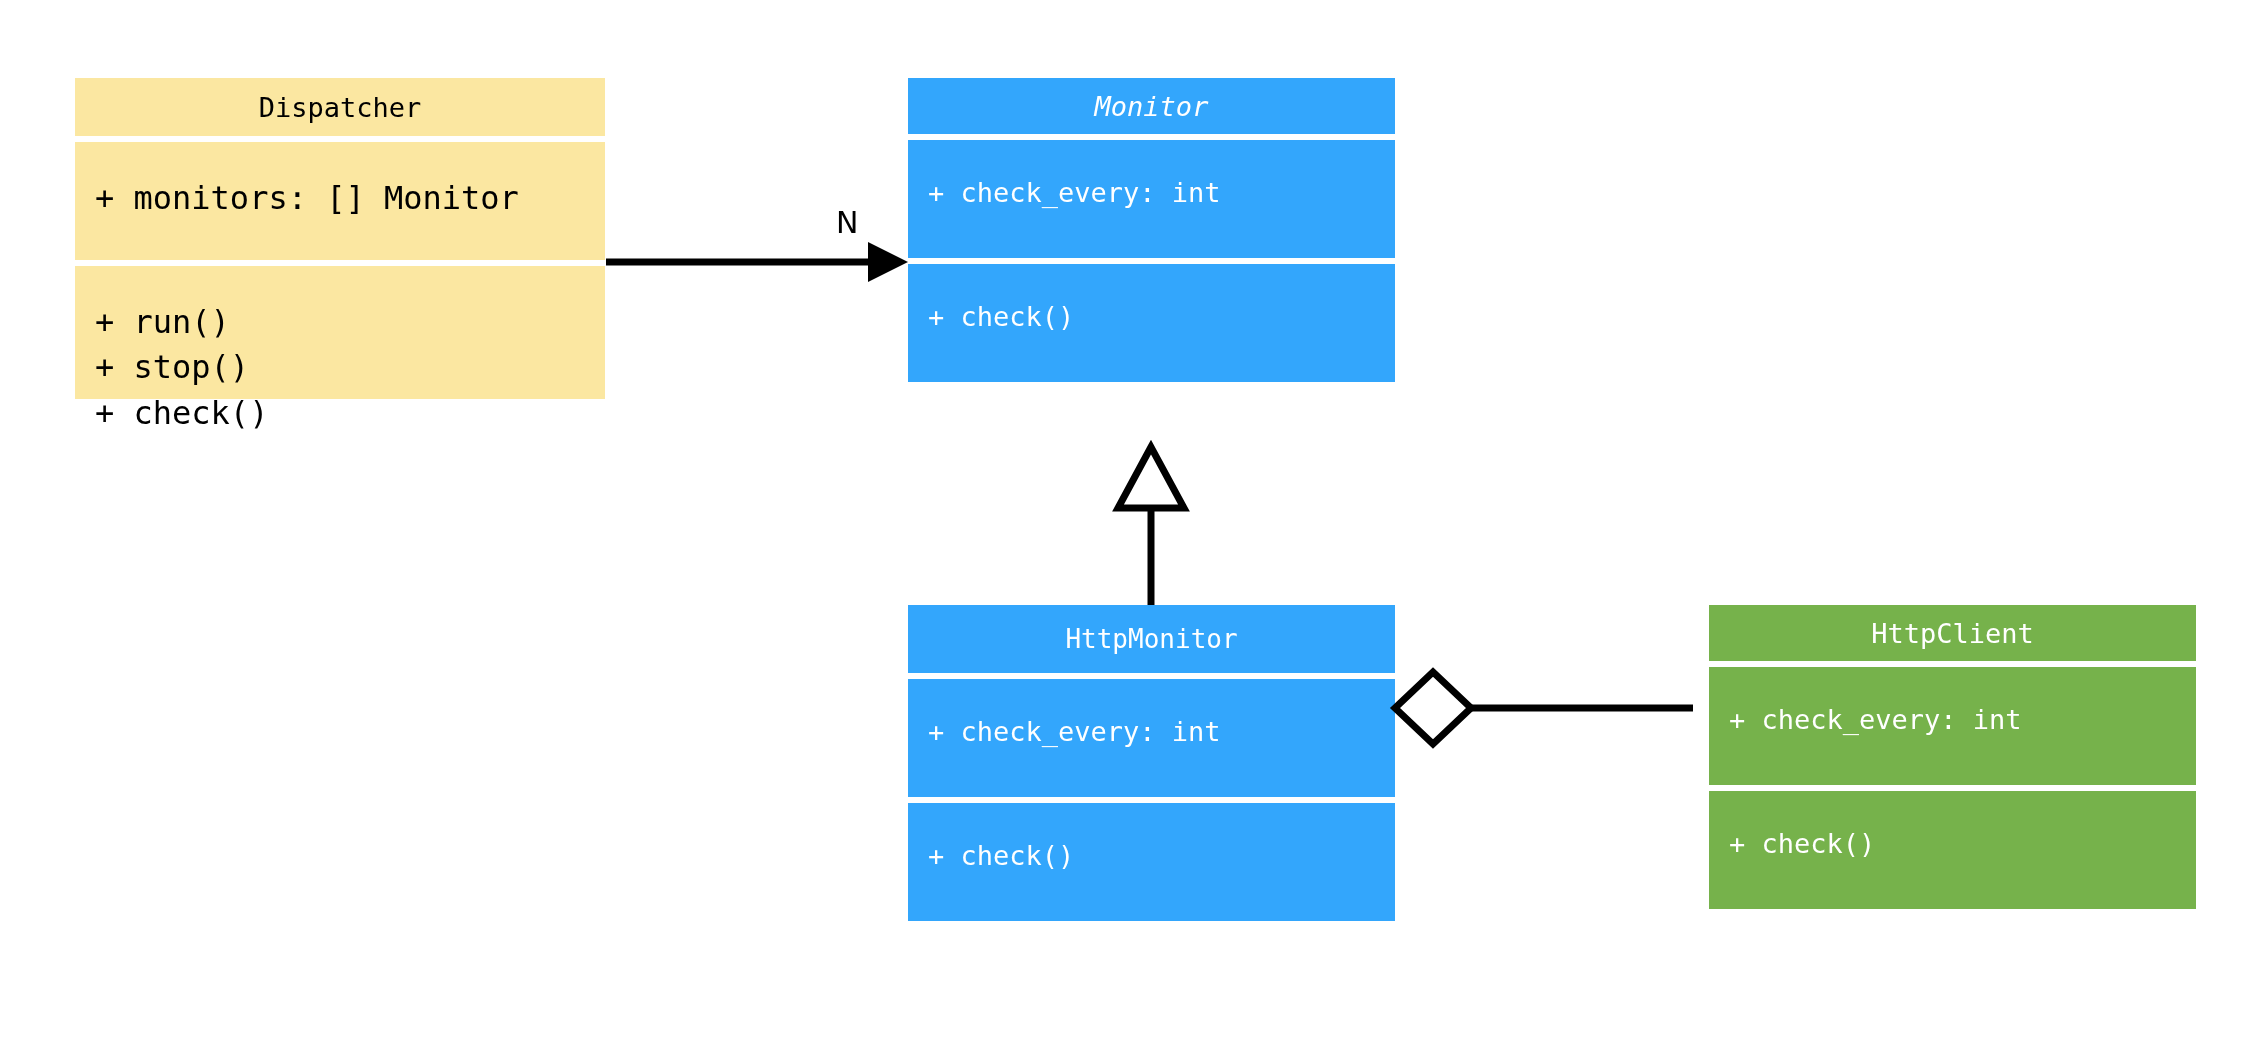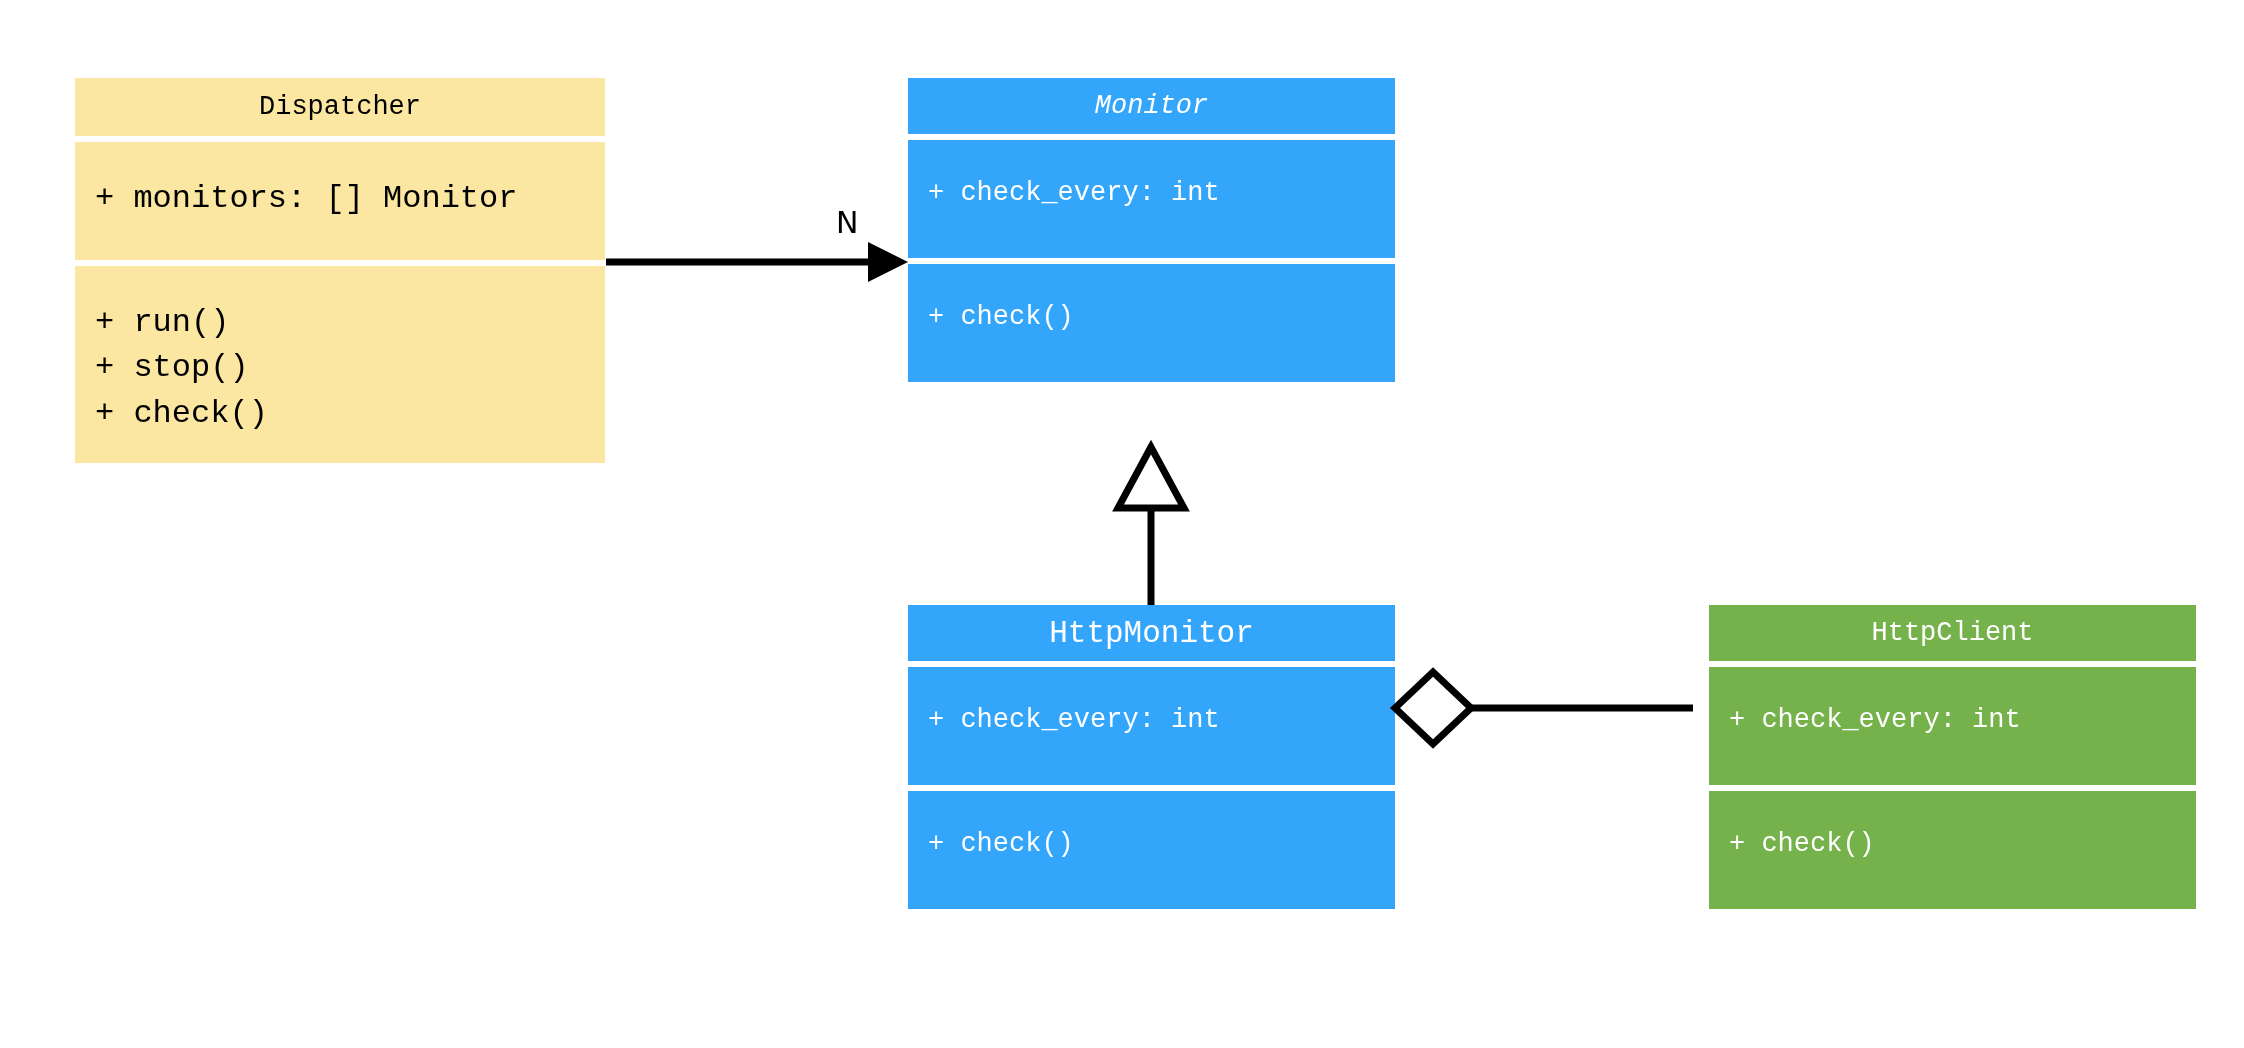--- a/index.html
+++ b/index.html
@@ -24,21 +24,20 @@
     box-sizing: border-box;
     display: flex;
     flex-direction: column;
     gap: 6px;                 
     background: transparent;
   }
 
   .compartment {
     box-sizing: border-box;
     width: 100%;
-    font-family: Liberation Mono, monospace;
   }
 
   .c-title {
     text-align: center;
     display: flex;
     align-items: center;
     justify-content: center;
   }
 
   .c-body {
@@ -63,33 +62,33 @@
 
   .pal-green .compartment { background: #76B24B; }
   .pal-green .c-title, .pal-green .member { color: #FFFFFF; }
 
   .title-abstract { font-style: italic; }
 
   
   #class-dispatcher { left: 75px; top: 78px; width: 530px; }
   #class-dispatcher .c-title { height: 58px; font-size: 27px; }
   #class-dispatcher .cmp-attrs { height: 118px; }
-  #class-dispatcher .cmp-methods { height: 197px; }
+  #class-dispatcher .cmp-methods { height: 133px; }
   #class-dispatcher .member { font-size: 32px; }
 
   
   #class-monitor { left: 908px; top: 78px; width: 487px; }
   #class-monitor .c-title { height: 56px; font-size: 27px; }
   #class-monitor .cmp-attrs { height: 118px; }
   #class-monitor .cmp-methods { height: 118px; }
   #class-monitor .member { font-size: 27px; }
 
   
   #class-httpmonitor { left: 908px; top: 605px; width: 487px; }
-  #class-httpmonitor .c-title { height: 56px; font-size: 31px; }
+  #class-httpmonitor .c-title { height: 68px; font-size: 26px; }
   #class-httpmonitor .cmp-attrs { height: 118px; }
   #class-httpmonitor .cmp-methods { height: 118px; }
   #class-httpmonitor .member { font-size: 27px; }
 
   
   #class-httpclient { left: 1693px; top: 605px; width: 487px; margin-left: 16px; }
   #class-httpclient .c-title { height: 56px; font-size: 27px; }
   #class-httpclient .cmp-attrs { height: 118px; }
   #class-httpclient .cmp-methods { height: 118px; }
   #class-httpclient .member { font-size: 27px; }

